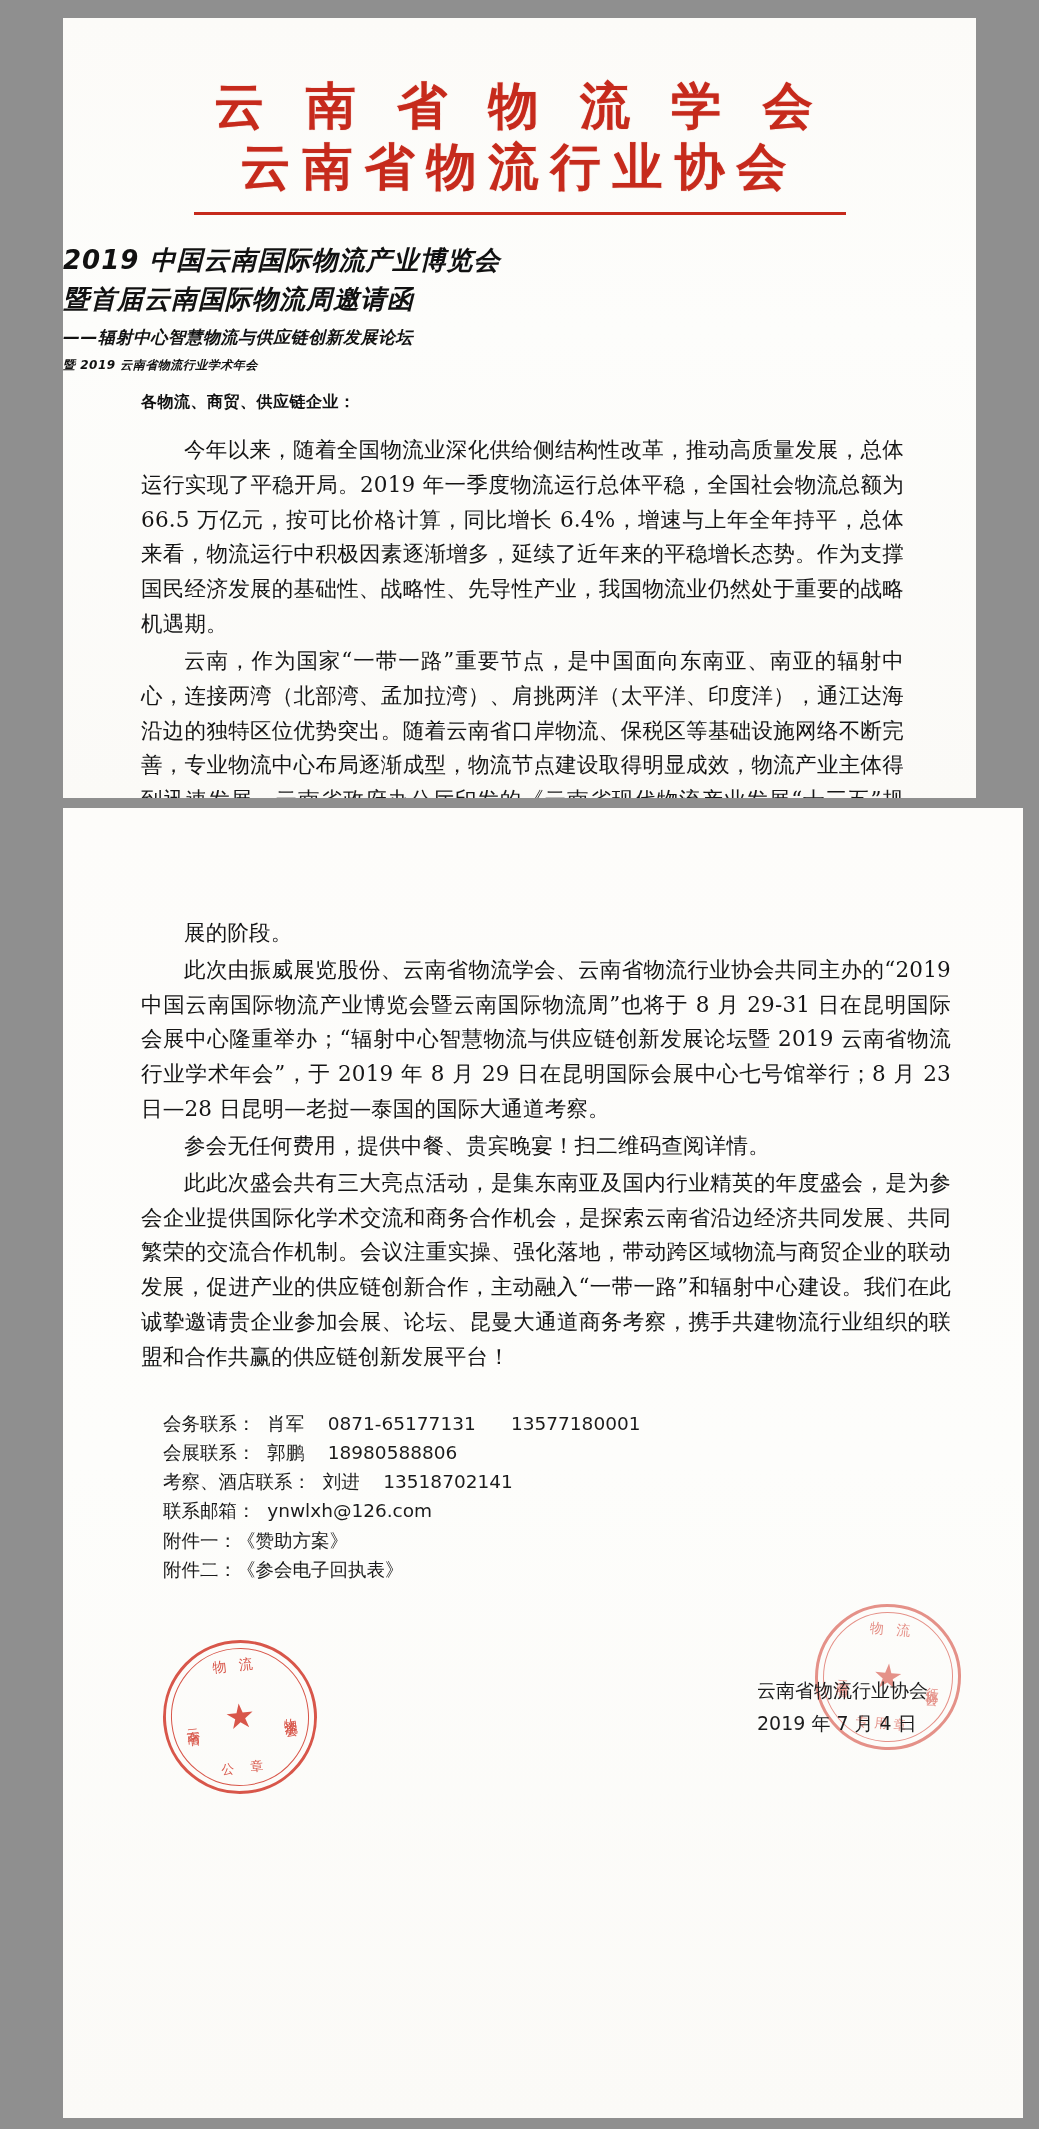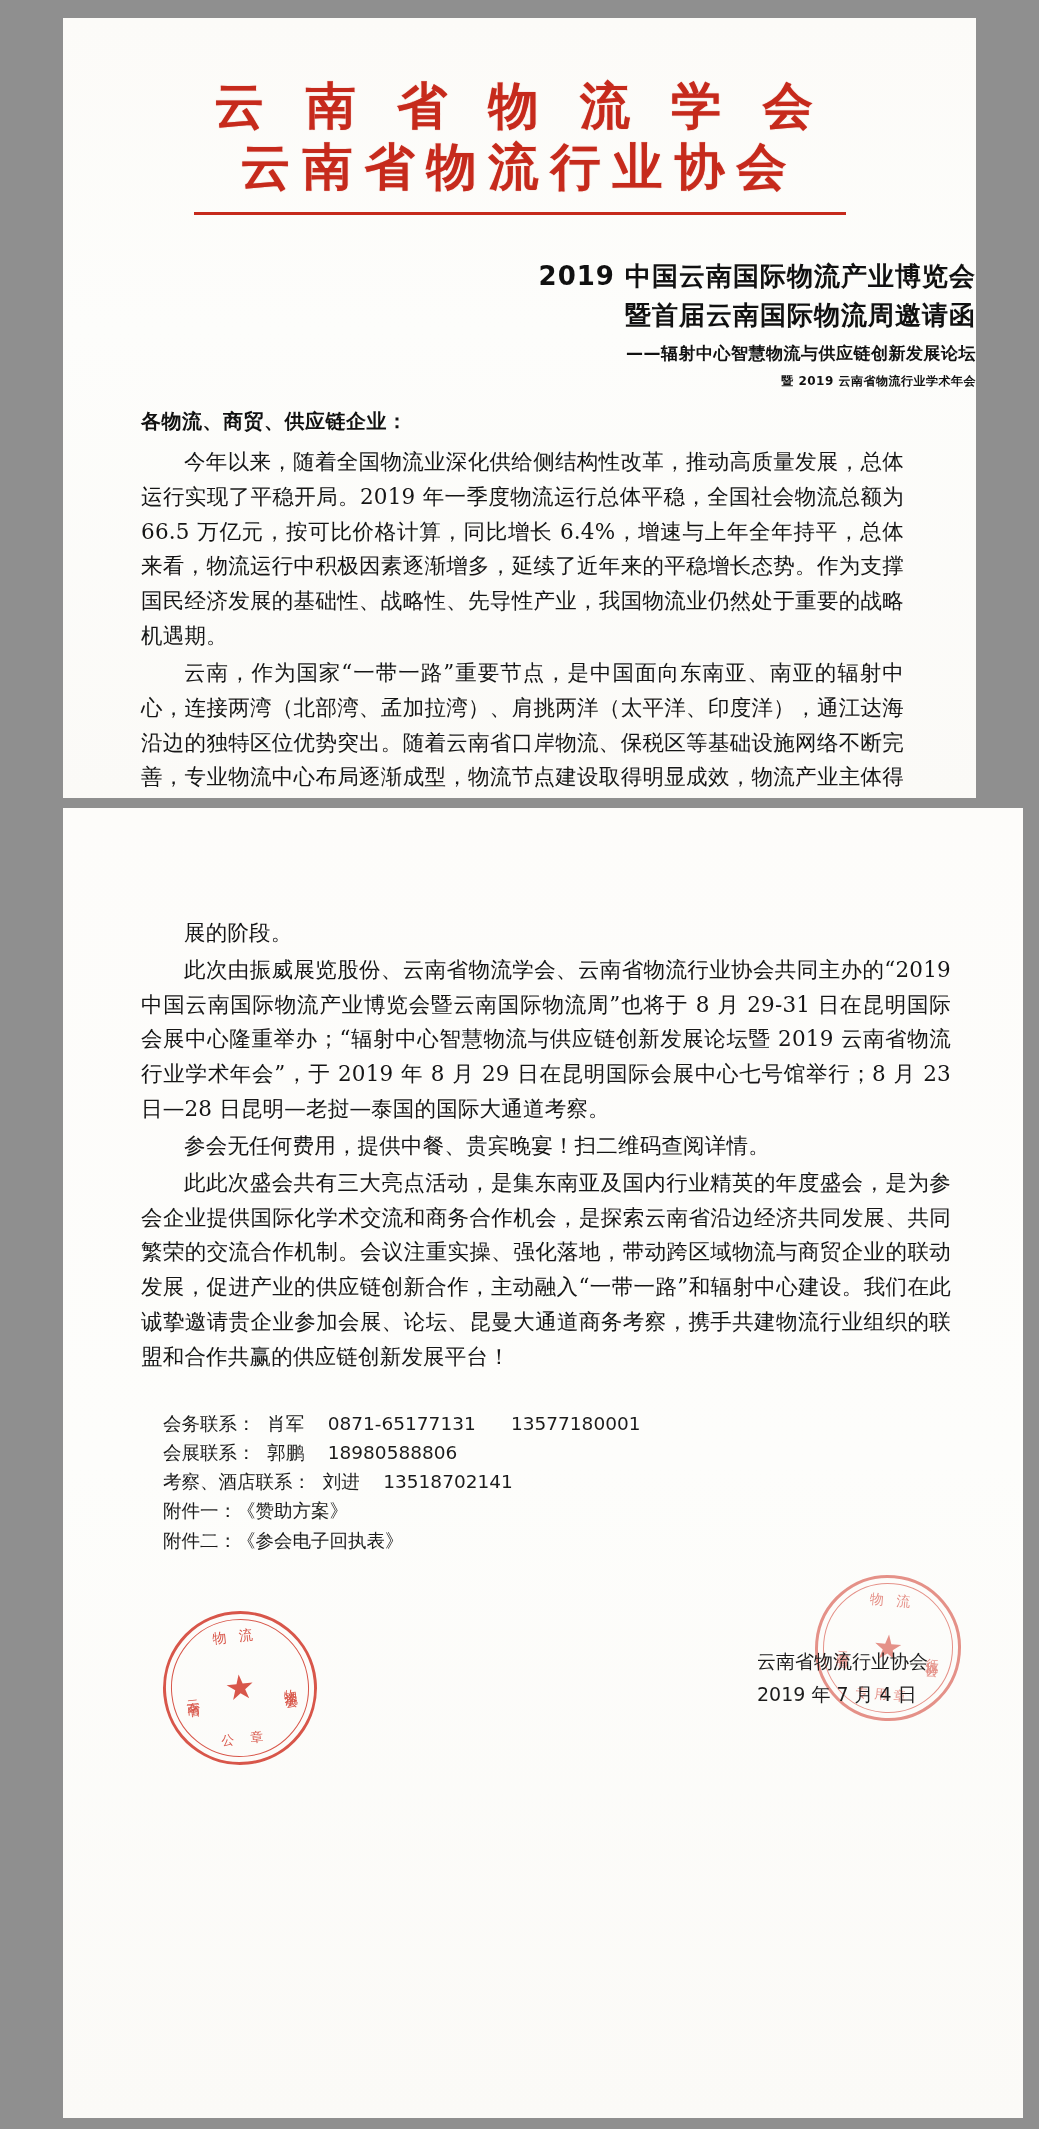--- a/index.html
+++ b/index.html
@@ -58,23 +58,24 @@
     line-height: 1.22;
     text-shadow: 0 0 1px rgba(198,42,28,0.6);
   }
   .lh-rule {
     width: 652px;
     height: 3px;
     background: #c62a1c;
     margin: 14px auto 0 auto;
   }
   .title-block {
-    text-align: right;
-    margin-top: 42px;
+    text-align: left;
+    margin-top: 26px;
     color: #111;
+    font-style: italic;
   }
   .title-1, .title-2 {
     font-family: "DejaVu Sans", "Liberation Sans", sans-serif;
     font-weight: bold;
     font-size: 26px;
     letter-spacing: 1px;
     line-height: 1.5;
   }
   .title-3 {
     font-family: "DejaVu Sans", "Liberation Sans", sans-serif;
@@ -91,23 +92,23 @@
     margin-top: 8px;
   }
   .body-area {
     padding: 0 72px 0 78px;
     margin-top: 18px;
     color: #111;
   }
   .salutation {
     font-family: "DejaVu Sans", "Liberation Sans", sans-serif;
     font-weight: bold;
-    font-size: 20px;
+    font-size: 16px;
     letter-spacing: 0.5px;
-    margin-bottom: 10px;
+    margin-bottom: 20px;
   }
   p.para {
     font-family: "DejaVu Serif", "Liberation Serif", serif;
     font-size: 21.5px;
     line-height: 1.62;
     text-indent: 2em;
     margin: 0 0 2px 0;
     text-align: justify;
     letter-spacing: 0.2px;
     color: #151515;
@@ -262,20 +263,21 @@
       <p class="para">展的阶段。</p>
       <p class="para">此次由振威展览股份、云南省物流学会、云南省物流行业协会共同主办的“2019 中国云南国际物流产业博览会暨云南国际物流周”也将于 8 月 29-31 日在昆明国际会展中心隆重举办；“辐射中心智慧物流与供应链创新发展论坛暨 2019 云南省物流行业学术年会”，于 2019 年 8 月 29 日在昆明国际会展中心七号馆举行；8 月 23 日—28 日昆明—老挝—泰国的国际大通道考察。</p>
       <p class="para">参会无任何费用，提供中餐、贵宾晚宴！扫二维码查阅详情。</p>
       <p class="para">此此次盛会共有三大亮点活动，是集东南亚及国内行业精英的年度盛会，是为参会企业提供国际化学术交流和商务合作机会，是探索云南省沿边经济共同发展、共同繁荣的交流合作机制。会议注重实操、强化落地，带动跨区域物流与商贸企业的联动发展，促进产业的供应链创新合作，主动融入“一带一路”和辐射中心建设。我们在此诚挚邀请贵企业参加会展、论坛、昆曼大通道商务考察，携手共建物流行业组织的联盟和合作共赢的供应链创新发展平台！</p>
     </div>
 
     <div class="contacts">
       <div class="contact-row">会务联系：  肖军    0871-65177131      13577180001</div>
       <div class="contact-row">会展联系：  郭鹏    18980588806</div>
       <div class="contact-row">考察、酒店联系：  刘进    13518702141</div>
+      <div class="contact-row">联系邮箱：  ynwlxh@126.com</div>
       <div class="contact-row">附件一：《赞助方案》</div>
       <div class="contact-row">附件二：《参会电子回执表》</div>
     </div>
 
     <div class="sig-area">
 
       <div class="seal" id="seal-left">
         <div class="seal-inner"></div>
         <div class="seal-top-text">物  流</div>
         <div class="seal-side-left">云南省</div>

